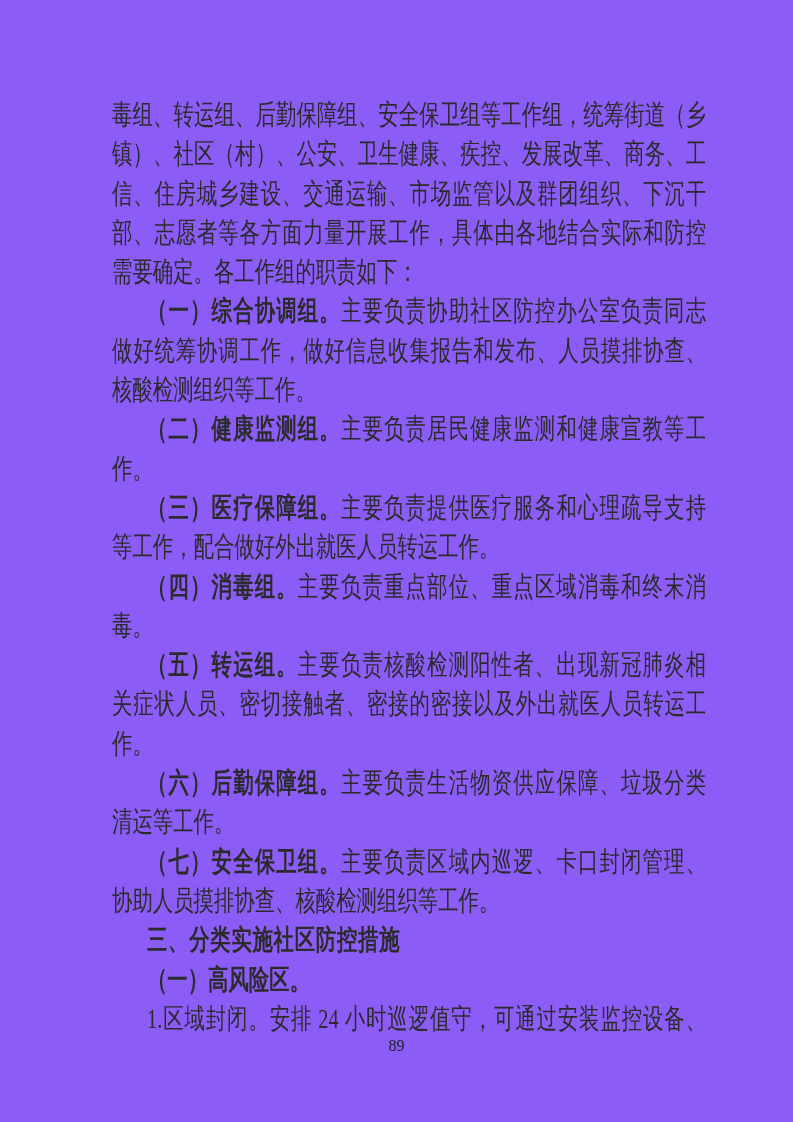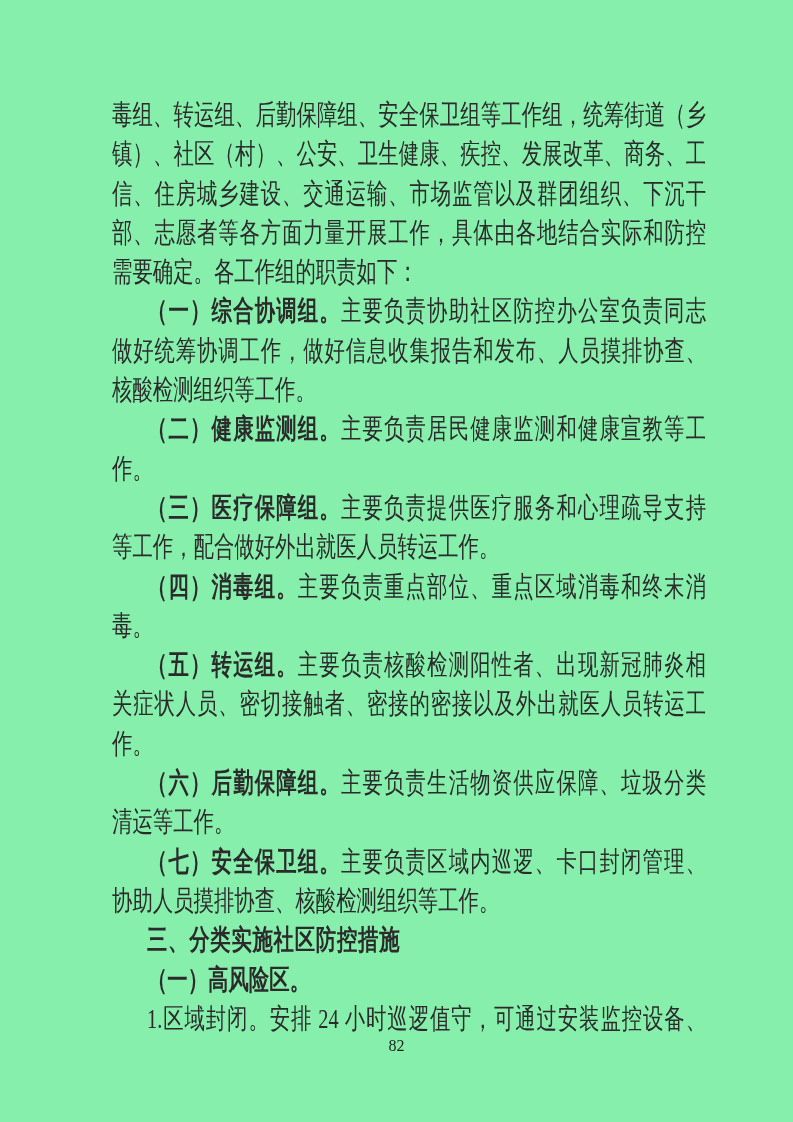--- a/index.html
+++ b/index.html
@@ -7,21 +7,21 @@
     width: 793px;
     height: 1122px;
     background: #ffffff;
     position: relative;
     overflow: hidden;
     font-family: "Liberation Serif", "DejaVu Serif", serif;
   }
   .page {
     position: absolute;
     inset: 0;
-    background: #86efac;
+    background: #8b5cf6;
   }
   .textblock {
     position: absolute;
     left: 112px;
     top: 95px;
     width: 594px;
   }
   
   .line {
     width: 816px;
@@ -78,14 +78,14 @@
       <div class="line body justify"><span>关症状人员、密切接触者、密接的密接以及外出就医人员转运工</span></div>
       <div class="line body lastleft"><span>作。</span></div>
       <div class="line body indent justify"><span class="b">（六）后勤保障组。</span><span>主要负责生活物资供应保障、垃圾分类</span></div>
       <div class="line body lastleft"><span>清运等工作。</span></div>
       <div class="line body indent justify"><span class="b">（七）安全保卫组。</span><span>主要负责区域内巡逻、卡口封闭管理、</span></div>
       <div class="line body lastleft"><span>协助人员摸排协查、核酸检测组织等工作。</span></div>
       <div class="line heading indent lastleft"><span class="b">三、分类实施社区防控措施</span></div>
       <div class="line subheading indent lastleft"><span class="b">（一）高风险区。</span></div>
       <div class="line body indent justify"><span>1.区域封闭。安排 24 小时巡逻值守，可通过安装监控设备、</span></div>
     </div>
-  <div class="pagenum">82</div>
+  <div class="pagenum">89</div>
 </div>
 
 </body></html>

